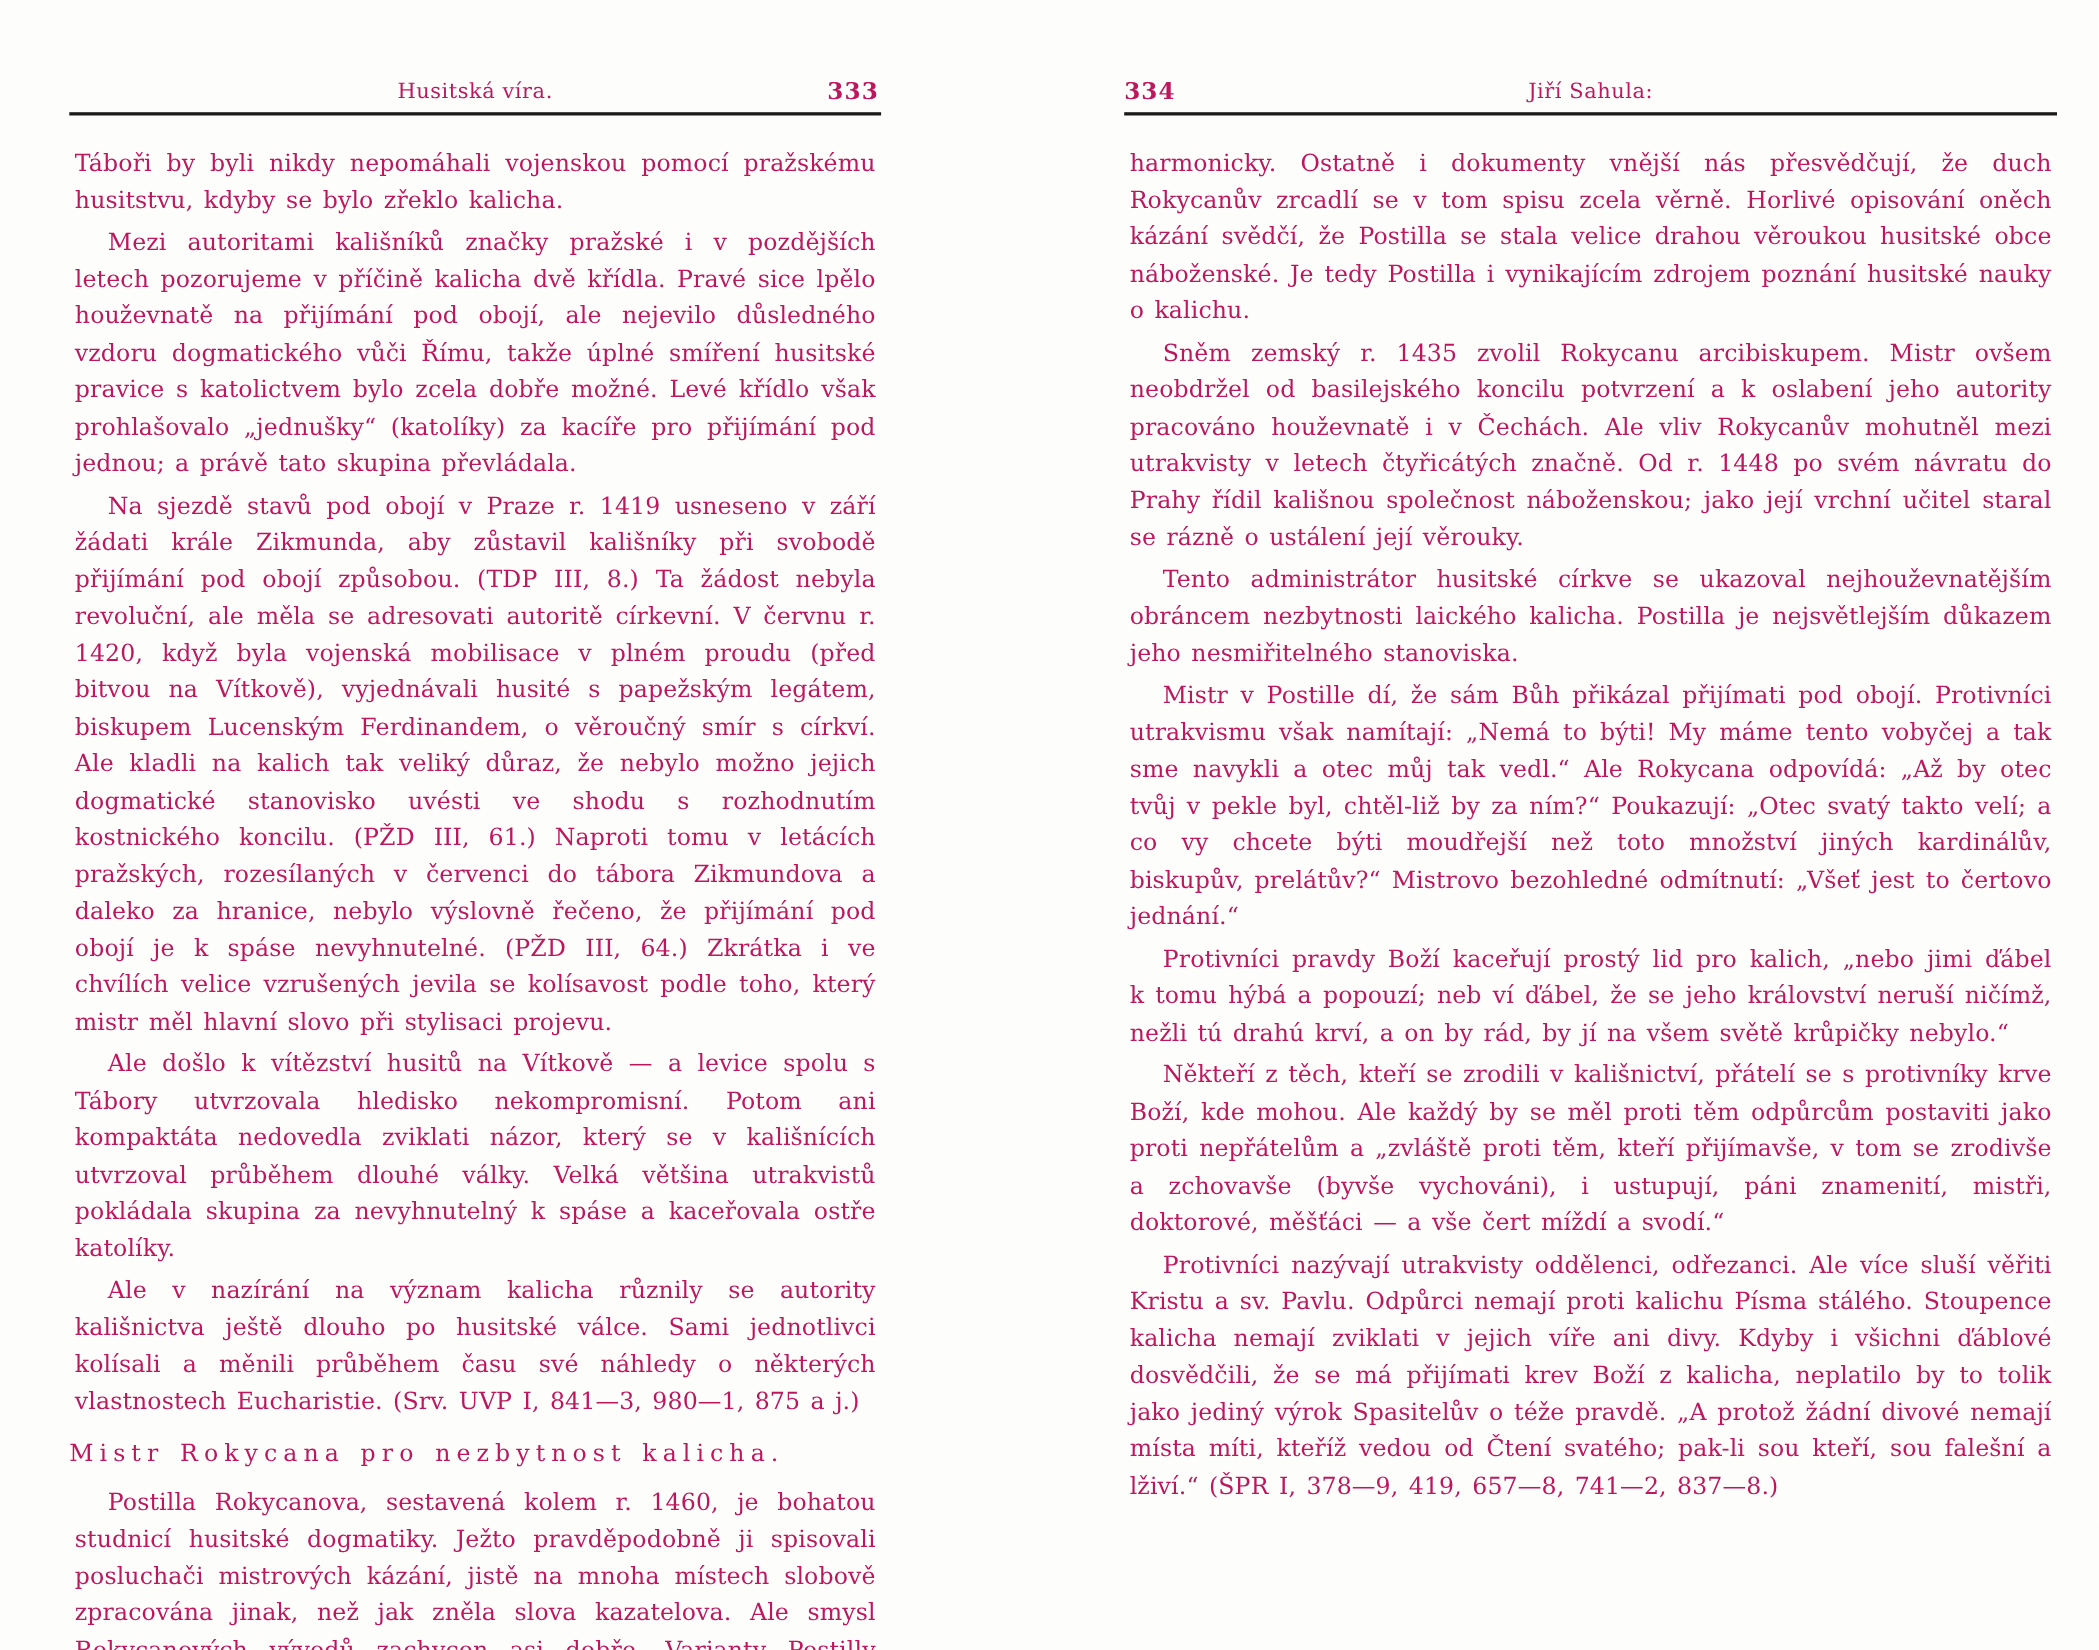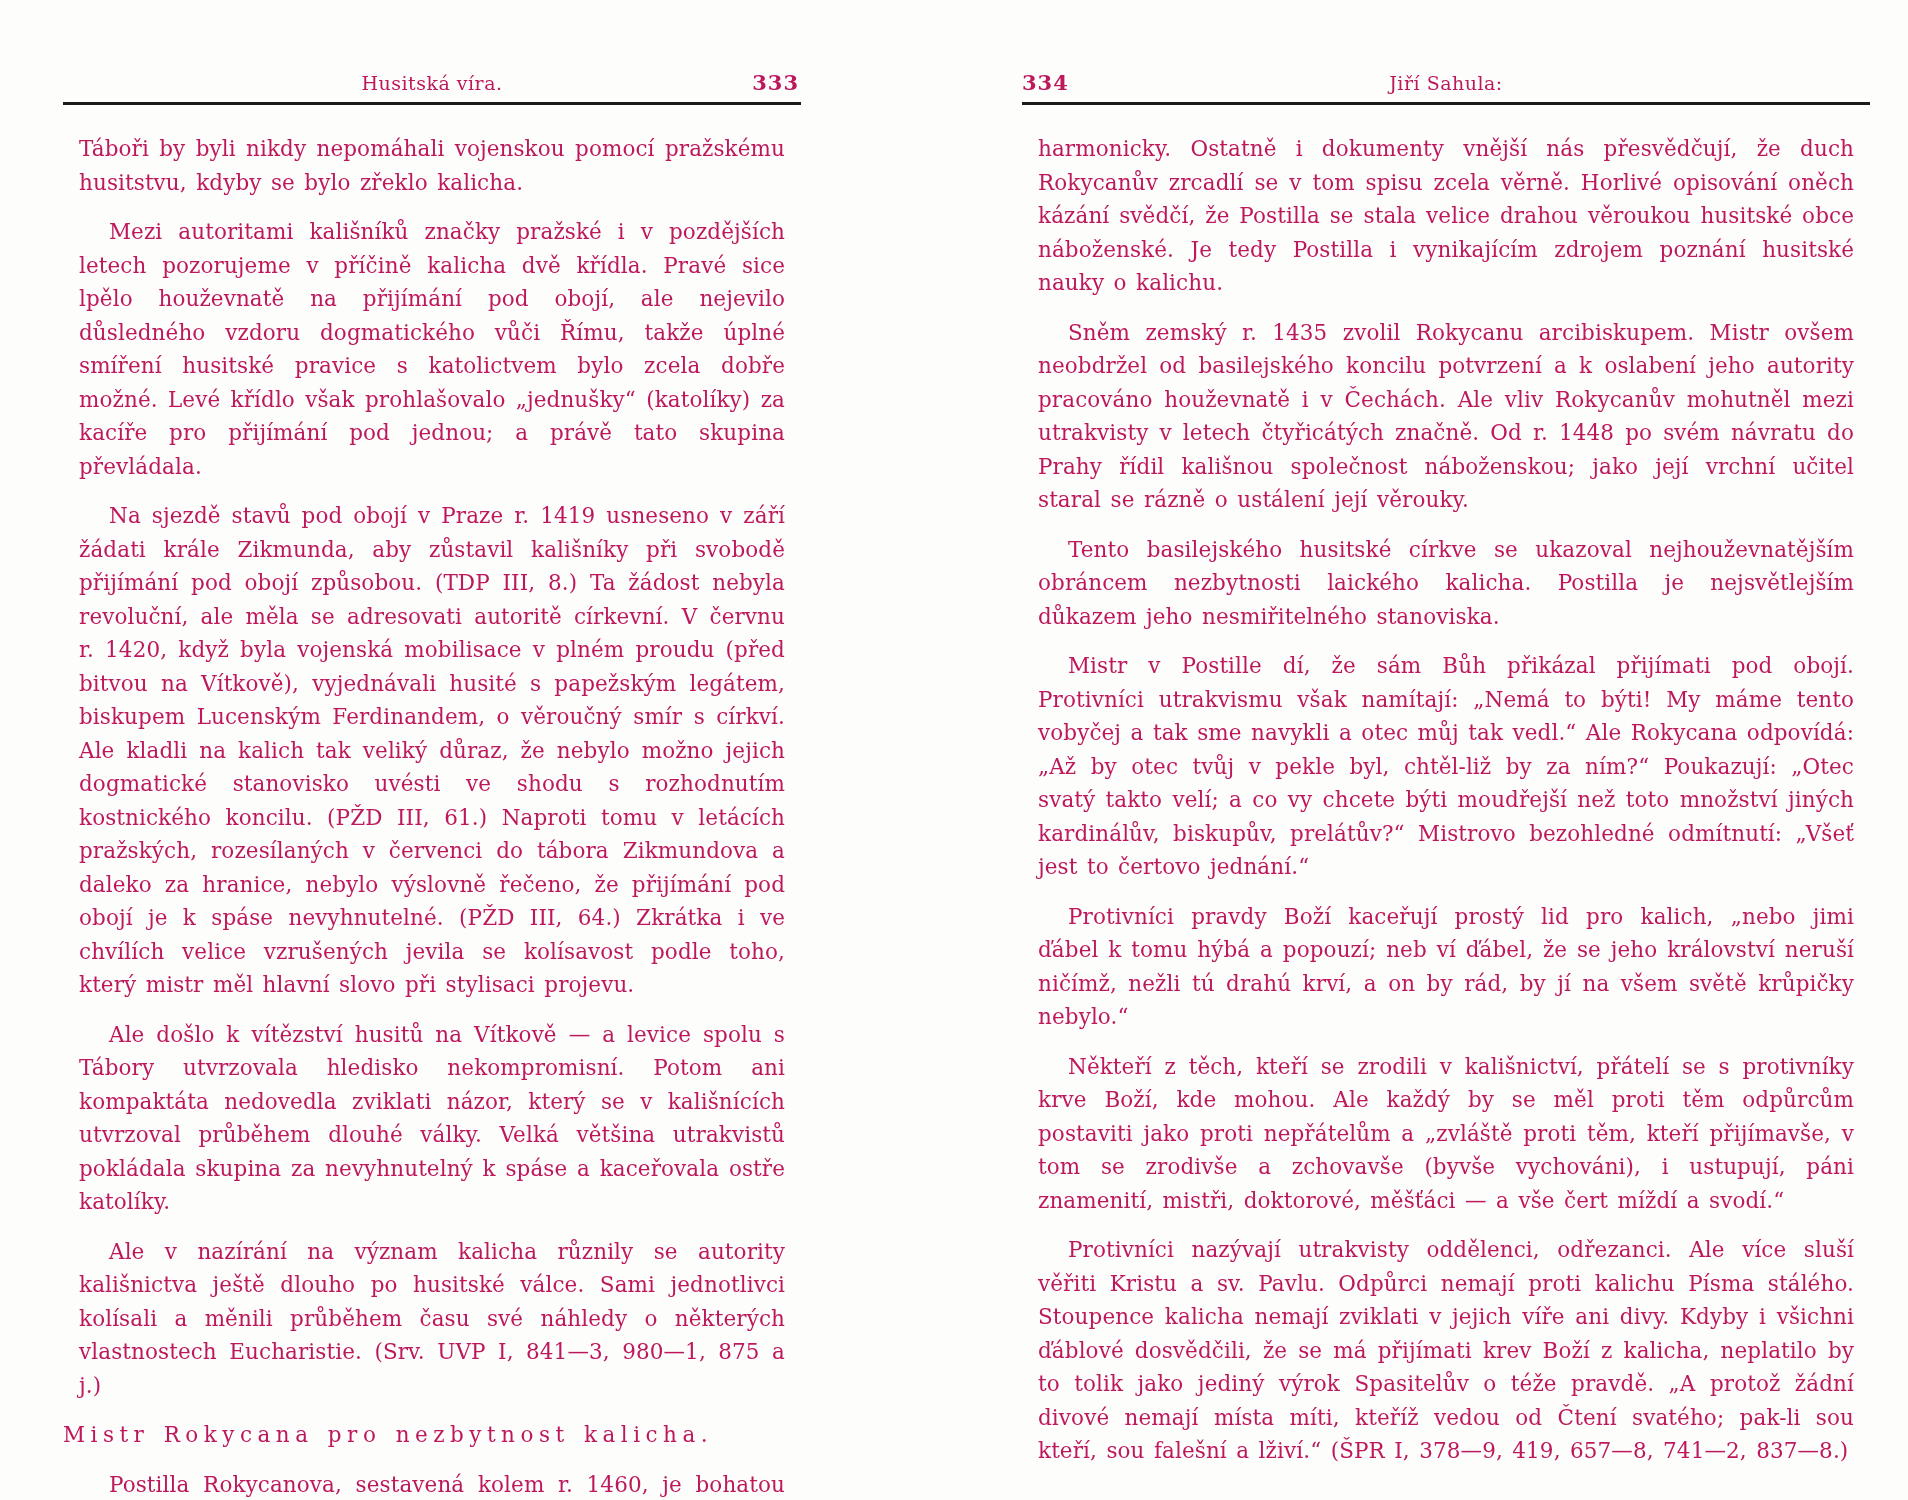--- a/index.html
+++ b/index.html
@@ -31,21 +31,21 @@
     margin:0 0 27px 0;
   }
 
   .body {
     font-size:21.5px;
     line-height:33.5px;
     text-align:justify;
     word-spacing:2.5px;
     letter-spacing:0.1px;
   }
-  .para { margin:16px; }
+  .para { margin:5px; }
   .para.indent { text-indent:30px; }
 
   .section-heading {
     font-size:21.5px;
     font-weight:normal;
     text-align:left;
     letter-spacing:5.5px;
     word-spacing:2px;
     margin:14px 0 11px 0;
   }
@@ -74,21 +74,21 @@
 
   <section class="page page-right">
     <header class="page-header">
       <span class="hdr-num">334</span>
       <span class="hdr-title">Jiří Sahula:</span>
     </header>
     <div class="rule"></div>
     <div class="body">
         <p class="para">harmonicky. Ostatně i dokumenty vnější nás přesvědčují, že duch Rokycanův zrcadlí se v tom spisu zcela věrně. Horlivé opisování oněch kázání svědčí, že Postilla se stala velice drahou věroukou husitské obce náboženské. Je tedy Postilla i vynikajícím zdrojem poznání husitské nauky o kalichu.</p>
         <p class="para indent">Sněm zemský r. 1435 zvolil Rokycanu arcibiskupem. Mistr ovšem neobdržel od basilejského koncilu potvrzení a k oslabení jeho autority pracováno houževnatě i v Čechách. Ale vliv Rokycanův mohutněl mezi utrakvisty v letech čtyřicátých značně. Od r. 1448 po svém návratu do Prahy řídil kališnou společnost náboženskou; jako její vrchní učitel staral se rázně o ustálení její věrouky.</p>
-        <p class="para indent">Tento basilejského husitské církve se ukazoval nejhouževnatějším obráncem nezbytnosti laického kalicha. Postilla je nejsvětlejším důkazem jeho nesmiřitelného stanoviska.</p>
+        <p class="para indent">Tento administrátor husitské církve se ukazoval nejhouževnatějším obráncem nezbytnosti laického kalicha. Postilla je nejsvětlejším důkazem jeho nesmiřitelného stanoviska.</p>
         <p class="para indent">Mistr v Postille dí, že sám Bůh přikázal přijímati pod obojí. Protivníci utrakvismu však namítají: „Nemá to býti! My máme tento vobyčej a tak sme navykli a otec můj tak vedl.“ Ale Rokycana odpovídá: „Až by otec tvůj v pekle byl, chtěl-liž by za ním?“ Poukazují: „Otec svatý takto velí; a co vy chcete býti moudřejší než toto množství jiných kardinálův, biskupův, prelátův?“ Mistrovo bezohledné odmítnutí: „Všeť jest to čertovo jednání.“</p>
         <p class="para indent">Protivníci pravdy Boží kaceřují prostý lid pro kalich, „nebo jimi ďábel k tomu hýbá a popouzí; neb ví ďábel, že se jeho království neruší ničímž, nežli tú drahú krví, a on by rád, by jí na všem světě krůpičky nebylo.“</p>
         <p class="para indent">Někteří z těch, kteří se zrodili v kališnictví, přátelí se s protivníky krve Boží, kde mohou. Ale každý by se měl proti těm odpůrcům postaviti jako proti nepřátelům a „zvláště proti těm, kteří přijímavše, v tom se zrodivše a zchovavše (byvše vychováni), i ustupují, páni znamenití, mistři, doktorové, měšťáci — a vše čert míždí a svodí.“</p>
         <p class="para indent">Protivníci nazývají utrakvisty oddělenci, odřezanci. Ale více sluší věřiti Kristu a sv. Pavlu. Odpůrci nemají proti kalichu Písma stálého. Stoupence kalicha nemají zviklati v jejich víře ani divy. Kdyby i všichni ďáblové dosvědčili, že se má přijímati krev Boží z kalicha, neplatilo by to tolik jako jediný výrok Spasitelův o téže pravdě. „A protož žádní divové nemají místa míti, kteříž vedou od Čtení svatého; pak-li sou kteří, sou falešní a lživí.“ (ŠPR I, 378—9, 419, 657—8, 741—2, 837—8.)</p>
       </div>
   </section>
 
 </div>
 
 </body></html>

